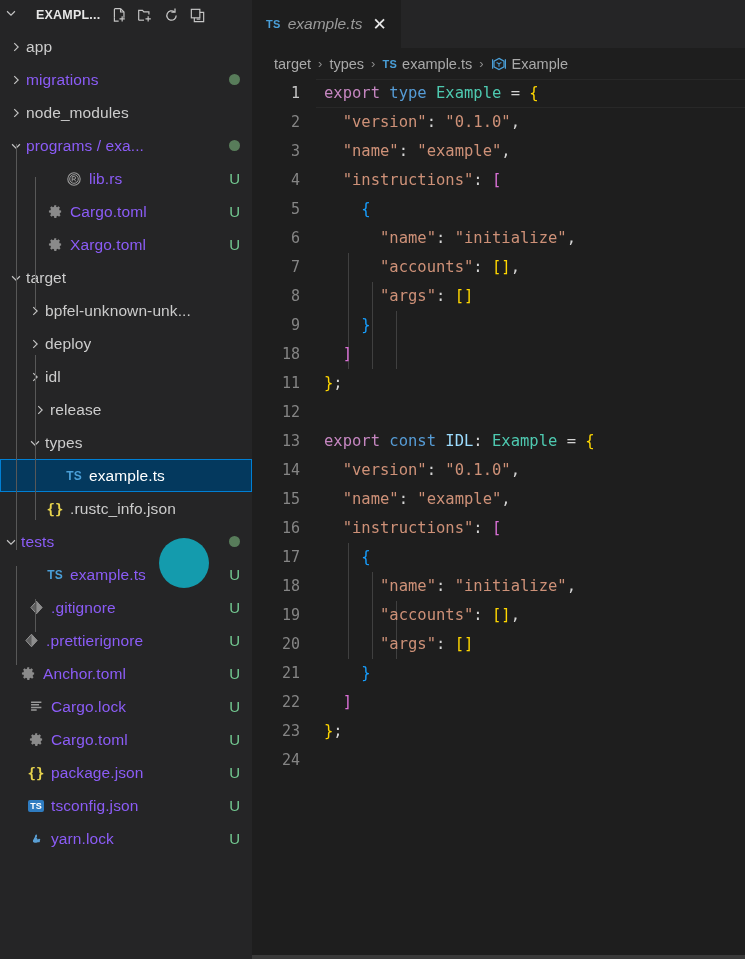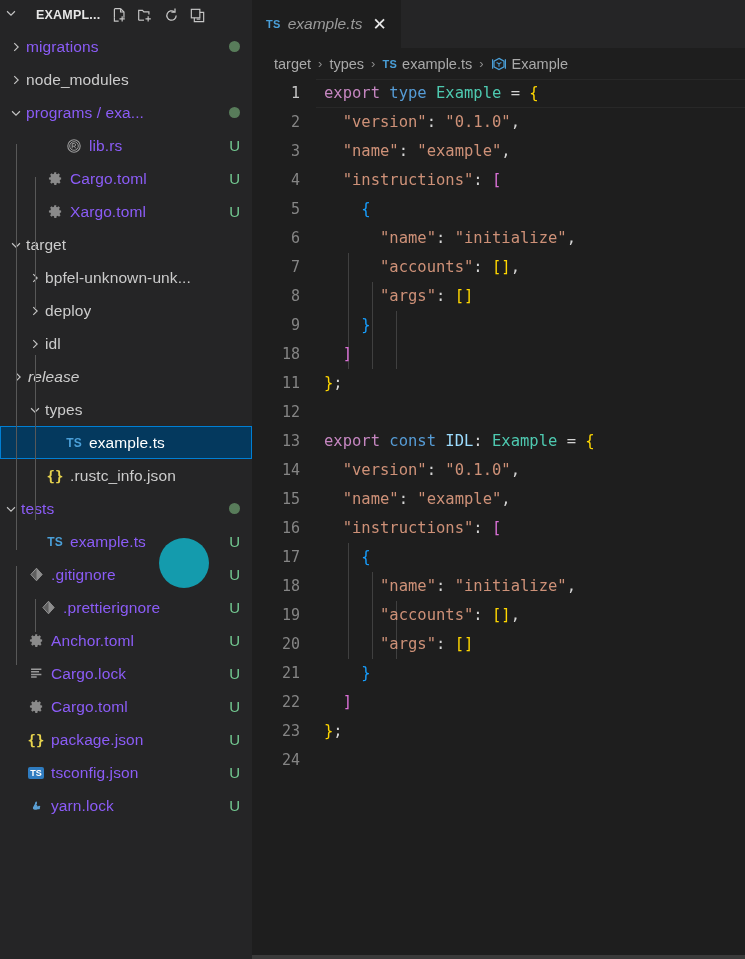--- a/index.html
+++ b/index.html
@@ -209,20 +209,28 @@
       </span>
     </div>
 
     <div id="tree">
         <div class="row" style="padding-left: 8px;">
           <span class="twisty">
             <svg width="14" height="14" viewBox="0 0 16 16">
               <path d="M6 3.5 L10.5 8 L6 12.5" fill="none" stroke="#C5C5C5" stroke-width="1.3"></path>
             </svg>
           </span>
+          <span class="label c-gray">app</span>
+        </div>
+        <div class="row" style="padding-left: 8px;">
+          <span class="twisty">
+            <svg width="14" height="14" viewBox="0 0 16 16">
+              <path d="M6 3.5 L10.5 8 L6 12.5" fill="none" stroke="#C5C5C5" stroke-width="1.3"></path>
+            </svg>
+          </span>
           <span class="label c-green">migrations</span>
           <span class="dot"></span>
         </div>
         <div class="row" style="padding-left: 8px;">
           <span class="twisty">
             <svg width="14" height="14" viewBox="0 0 16 16">
               <path d="M6 3.5 L10.5 8 L6 12.5" fill="none" stroke="#C5C5C5" stroke-width="1.3"></path>
             </svg>
           </span>
           <span class="label c-gray">node_modules</span>
@@ -307,21 +315,21 @@
           <span class="label c-gray">deploy</span>
         </div>
         <div class="row" style="padding-left: 27px;">
           <span class="twisty">
             <svg width="14" height="14" viewBox="0 0 16 16">
               <path d="M6 3.5 L10.5 8 L6 12.5" fill="none" stroke="#C5C5C5" stroke-width="1.3"></path>
             </svg>
           </span>
           <span class="label c-gray">idl</span>
         </div>
-        <div class="row" style="padding-left: 10px; font-style: italic;">
+        <div class="row" style="padding-left: 32px;">
           <span class="twisty">
             <svg width="14" height="14" viewBox="0 0 16 16">
               <path d="M6 3.5 L10.5 8 L6 12.5" fill="none" stroke="#C5C5C5" stroke-width="1.3"></path>
             </svg>
           </span>
           <span class="label c-gray">release</span>
         </div>
         <div class="row" style="padding-left: 27px;">
           <span class="twisty">
             <svg width="14" height="14" viewBox="0 0 16 16">
@@ -381,36 +389,36 @@
           </span>
           <span class="ficon">
             <svg width="15" height="15" viewBox="0 0 16 16">
               <path d="M8 1.3 14 8l-6 6.7L2 8z" fill="#5F5F5F" stroke="#9A9A9A" stroke-width="1"></path>
               <path d="M8 1.3 14 8l-6 6.7z" fill="#8E8E8E"></path>
             </svg>
           </span>
           <span class="label c-green">.gitignore</span>
           <span class="badge">U</span>
         </div>
-        <div class="row" style="padding-left: 20px;">
+        <div class="row" style="padding-left: 3px;">
           <span class="twisty blank">
             <svg width="14" height="14" viewBox="0 0 16 16">
               <path d="M6 3.5 L10.5 8 L6 12.5" fill="none" stroke="#C5C5C5" stroke-width="1.3"></path>
             </svg>
           </span>
           <span class="ficon">
             <svg width="15" height="15" viewBox="0 0 16 16">
               <path d="M8 1.3 14 8l-6 6.7L2 8z" fill="#5F5F5F" stroke="#9A9A9A" stroke-width="1"></path>
               <path d="M8 1.3 14 8l-6 6.7z" fill="#8E8E8E"></path>
             </svg>
           </span>
           <span class="label c-green">.prettierignore</span>
           <span class="badge">U</span>
         </div>
-        <div class="row" style="padding-left: 8px;">
+        <div class="row" style="padding-left: 0;">
           <span class="twisty blank">
             <svg width="14" height="14" viewBox="0 0 16 16">
               <path d="M6 3.5 L10.5 8 L6 12.5" fill="none" stroke="#C5C5C5" stroke-width="1.3"></path>
             </svg>
           </span>
           <span class="ficon">
             <svg width="15" height="15" viewBox="0 0 16 16">
               <path fill="#8A8A8A" d="M8 5.1a2.9 2.9 0 1 0 0 5.8 2.9 2.9 0 0 0 0-5.8zm0 4.3a1.4 1.4 0 1 1 0-2.8 1.4 1.4 0 0 1 0 2.8z"></path>
               <path fill="#8A8A8A" d="M14 9.1V6.9l-1.7-.3a4.6 4.6 0 0 0-.5-1.2l1-1.4-1.6-1.6-1.4 1a4.6 4.6 0 0 0-1.2-.5L8.9 1.2H6.7l-.3 1.7c-.4.1-.8.3-1.2.5l-1.4-1-1.6 1.6 1 1.4c-.2.4-.4.8-.5 1.2l-1.7.3v2.2l1.7.3c.1.4.3.8.5 1.2l-1 1.4 1.6 1.6 1.4-1c.4.2.8.4 1.2.5l.3 1.7h2.2l.3-1.7c.4-.1.8-.3 1.2-.5l1.4 1 1.6-1.6-1-1.4c.2-.4.4-.8.5-1.2L14 9.1z"></path>
             </svg>

